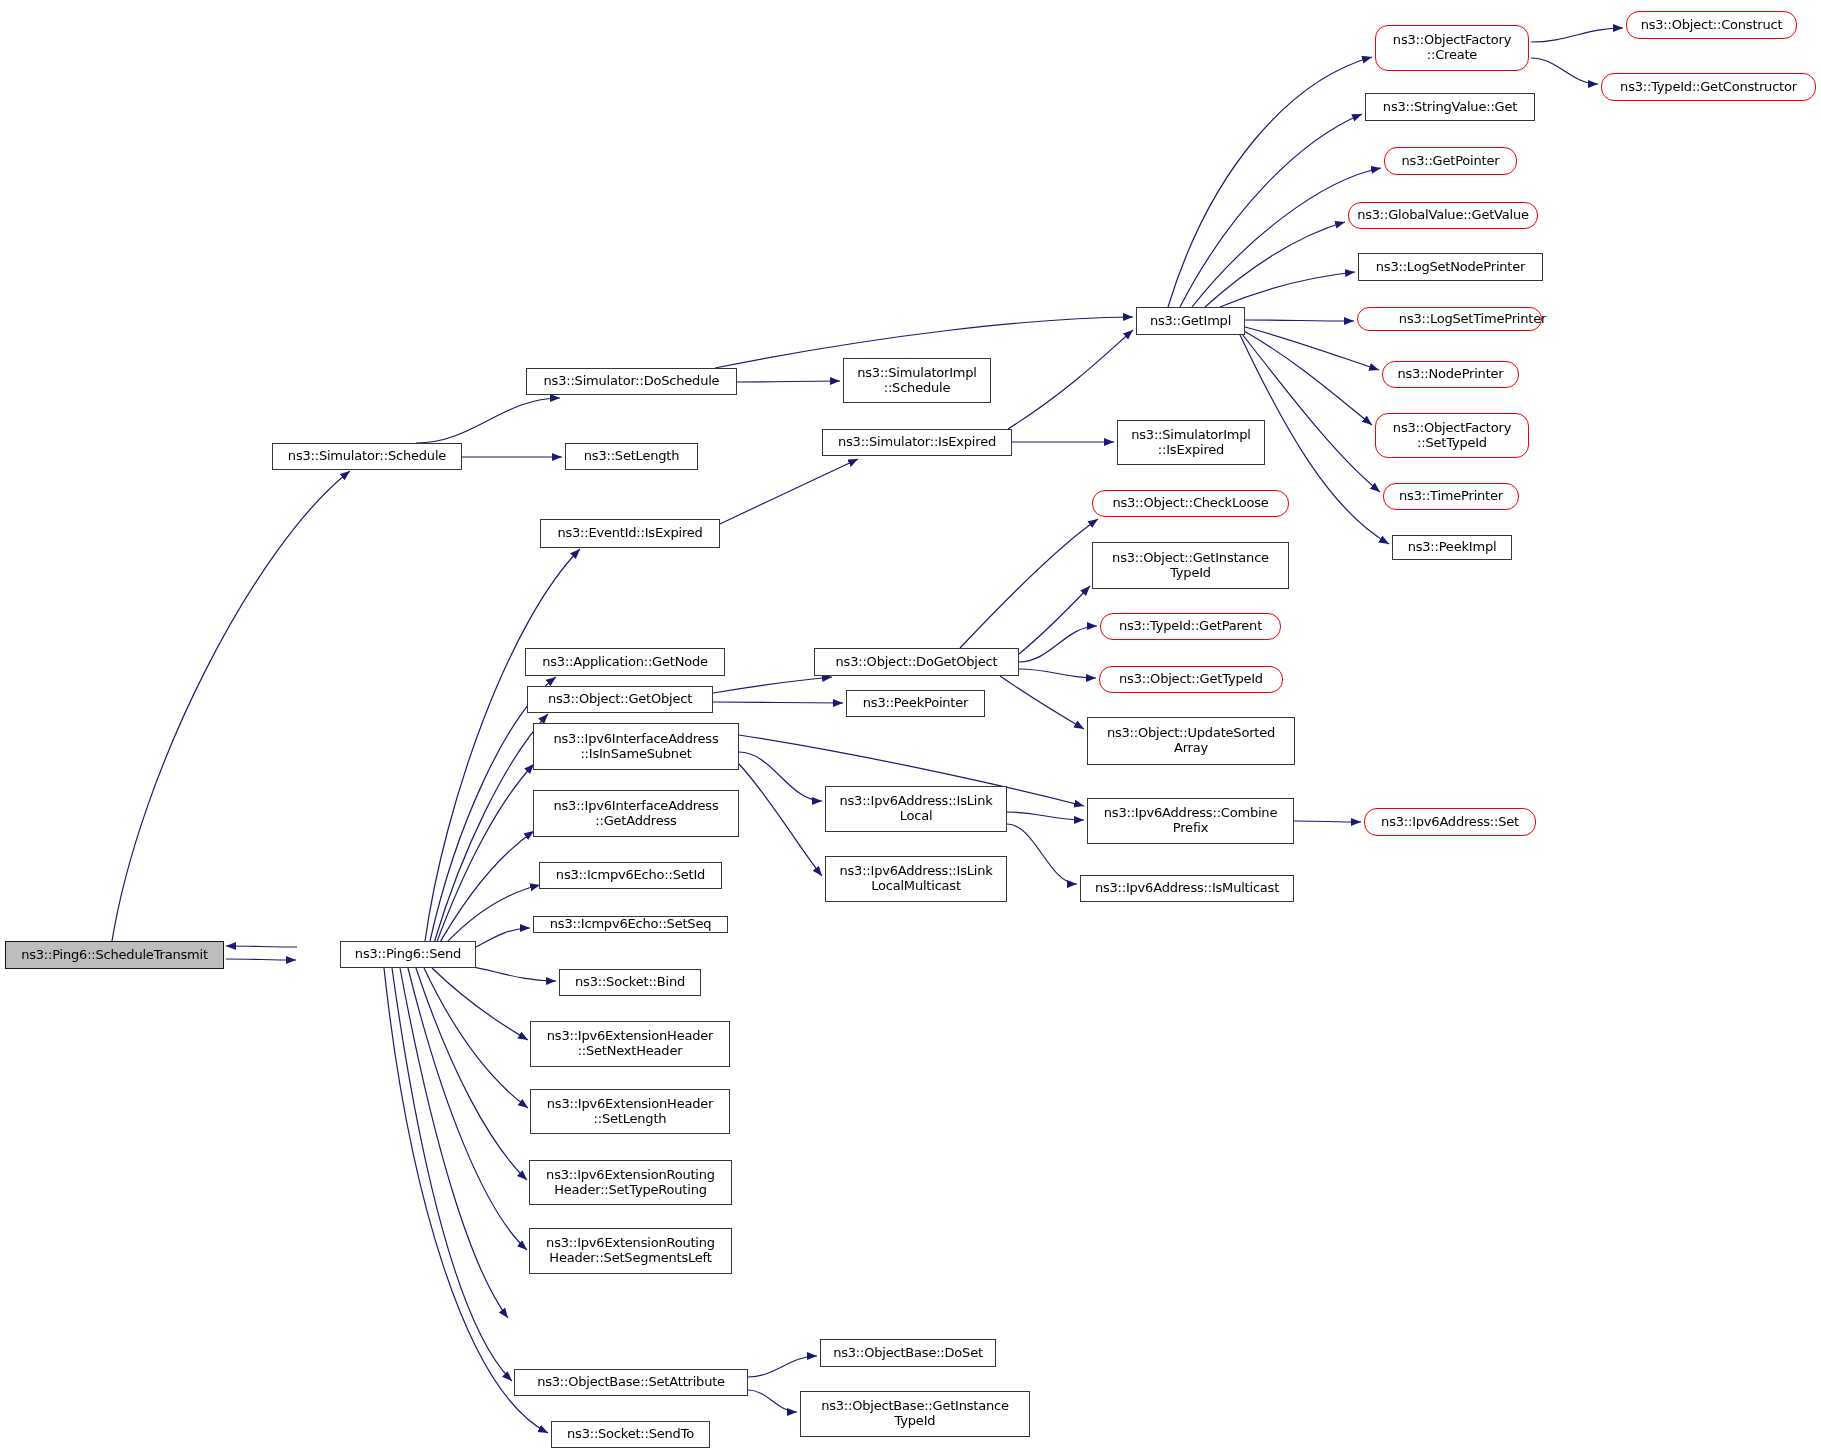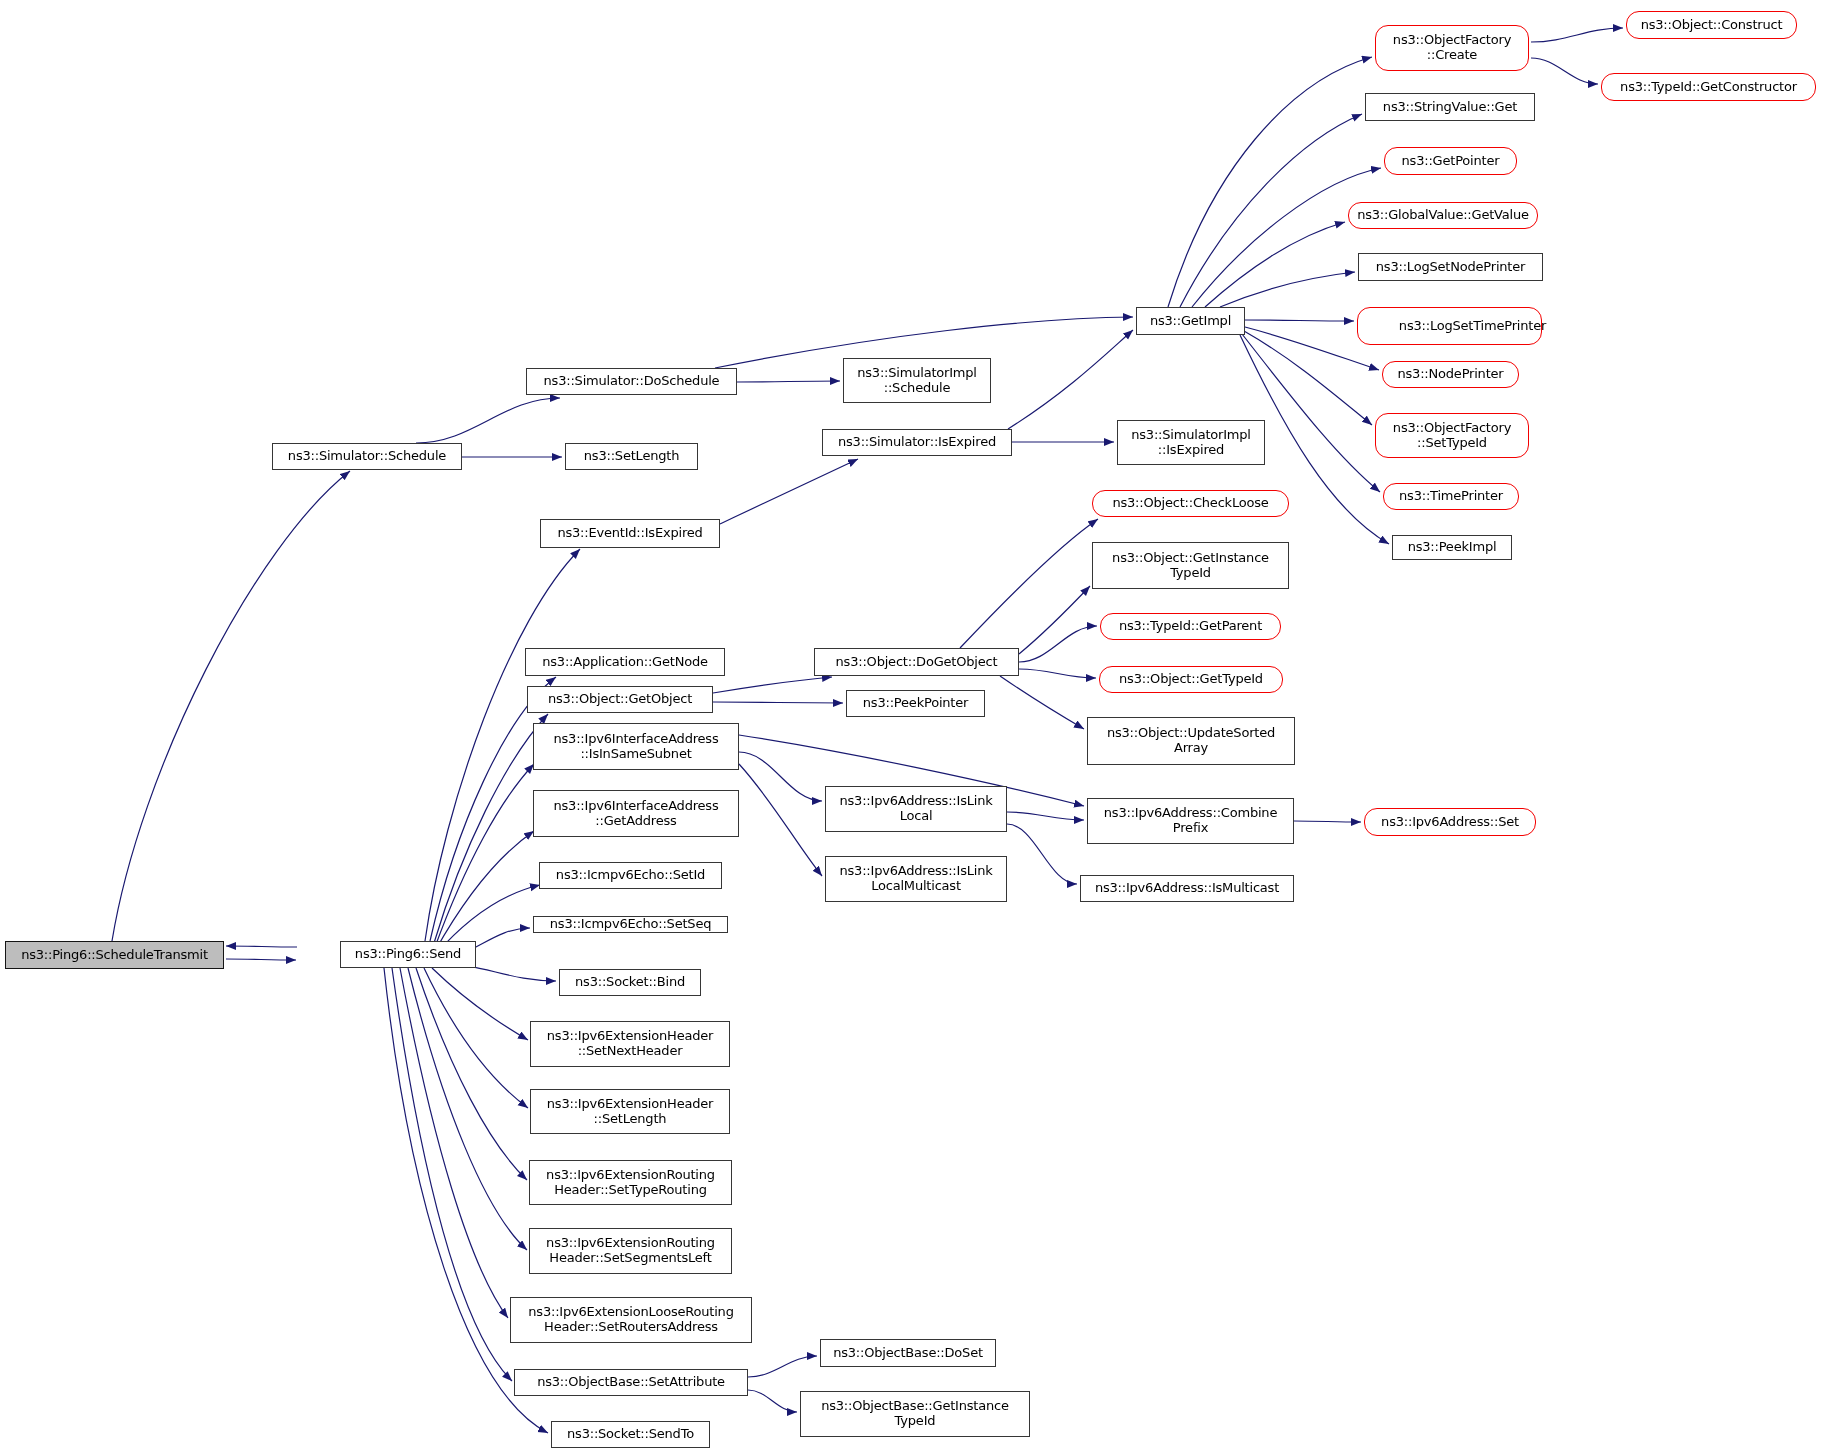--- a/index.html
+++ b/index.html
@@ -111,42 +111,40 @@
     <div class="node" style="left: 533px; top: 916px; width: 195px; height: 17px;">ns3::Icmpv6Echo::SetSeq</div>
     <div class="node" style="left: 559px; top: 969px; width: 142px; height: 27px;">ns3::Socket::Bind</div>
     <div class="node" style="left: 530px; top: 1021px; width: 200px; height: 46px;">ns3::Ipv6ExtensionHeader
 ::SetNextHeader</div>
     <div class="node" style="left: 530px; top: 1089px; width: 200px; height: 45px;">ns3::Ipv6ExtensionHeader
 ::SetLength</div>
     <div class="node" style="left: 529px; top: 1160px; width: 203px; height: 45px;">ns3::Ipv6ExtensionRouting
 Header::SetTypeRouting</div>
     <div class="node" style="left: 529px; top: 1228px; width: 203px; height: 46px;">ns3::Ipv6ExtensionRouting
 Header::SetSegmentsLeft</div>
-    <div class="node" style="left: 510px; top: 1297px; width: 242px; height: 46px;">ns3::Ipv6ExtensionLooseRouting
-Header::SetRoutersAddress</div>
     <div class="node" style="left: 514px; top: 1369px; width: 234px; height: 27px;">ns3::ObjectBase::SetAttribute</div>
     <div class="node" style="left: 551px; top: 1421px; width: 159px; height: 27px;">ns3::Socket::SendTo</div>
     <div class="node" style="left: 820px; top: 1339px; width: 176px; height: 28px;">ns3::ObjectBase::DoSet</div>
     <div class="node" style="left: 800px; top: 1391px; width: 230px; height: 46px;">ns3::ObjectBase::GetInstance
 TypeId</div>
     <div class="node" style="left: 825px; top: 786px; width: 182px; height: 46px;">ns3::Ipv6Address::IsLink
 Local</div>
     <div class="node" style="left: 825px; top: 856px; width: 182px; height: 46px;">ns3::Ipv6Address::IsLink
 LocalMulticast</div>
     <div class="node" style="left: 1087px; top: 798px; width: 207px; height: 46px;">ns3::Ipv6Address::Combine
 Prefix</div>
     <div class="node" style="left: 1080px; top: 875px; width: 214px; height: 27px;">ns3::Ipv6Address::IsMulticast</div>
     <div class="node red" style="left: 1364px; top: 808px; width: 172px; height: 28px;">ns3::Ipv6Address::Set</div>
     <div class="node red" style="left: 1375px; top: 25px; width: 154px; height: 46px;">ns3::ObjectFactory
 ::Create</div>
     <div class="node" style="left: 1365px; top: 93px; width: 170px; height: 28px;">ns3::StringValue::Get</div>
     <div class="node red" style="left: 1384px; top: 147px; width: 133px; height: 28px;">ns3::GetPointer</div>
     <div class="node red" style="left: 1348px; top: 202px; width: 190px; height: 27px;">ns3::GlobalValue::GetValue</div>
     <div class="node" style="left: 1358px; top: 253px; width: 185px; height: 28px;">ns3::LogSetNodePrinter</div>
-    <div class="node red" style="left: 1357px; top: 307px; width: 185px; height: 38px; padding-left: 48px;">ns3::LogSetTimePrinter</div>
+    <div class="node red" style="left: 1357px; top: 307px; width: 185px; height: 24px; padding-left: 48px;">ns3::LogSetTimePrinter</div>
     <div class="node red" style="left: 1382px; top: 361px; width: 137px; height: 27px;">ns3::NodePrinter</div>
     <div class="node red" style="left: 1375px; top: 413px; width: 154px; height: 45px;">ns3::ObjectFactory
 ::SetTypeId</div>
     <div class="node red" style="left: 1383px; top: 483px; width: 136px; height: 27px;">ns3::TimePrinter</div>
     <div class="node" style="left: 1392px; top: 535px; width: 120px; height: 25px;">ns3::PeekImpl</div>
     <div class="node red" style="left: 1626px; top: 11px; width: 171px; height: 28px;">ns3::Object::Construct</div>
     <div class="node red" style="left: 1601px; top: 73px; width: 215px; height: 28px;">ns3::TypeId::GetConstructor</div>
   </div>
 
 </body></html>

